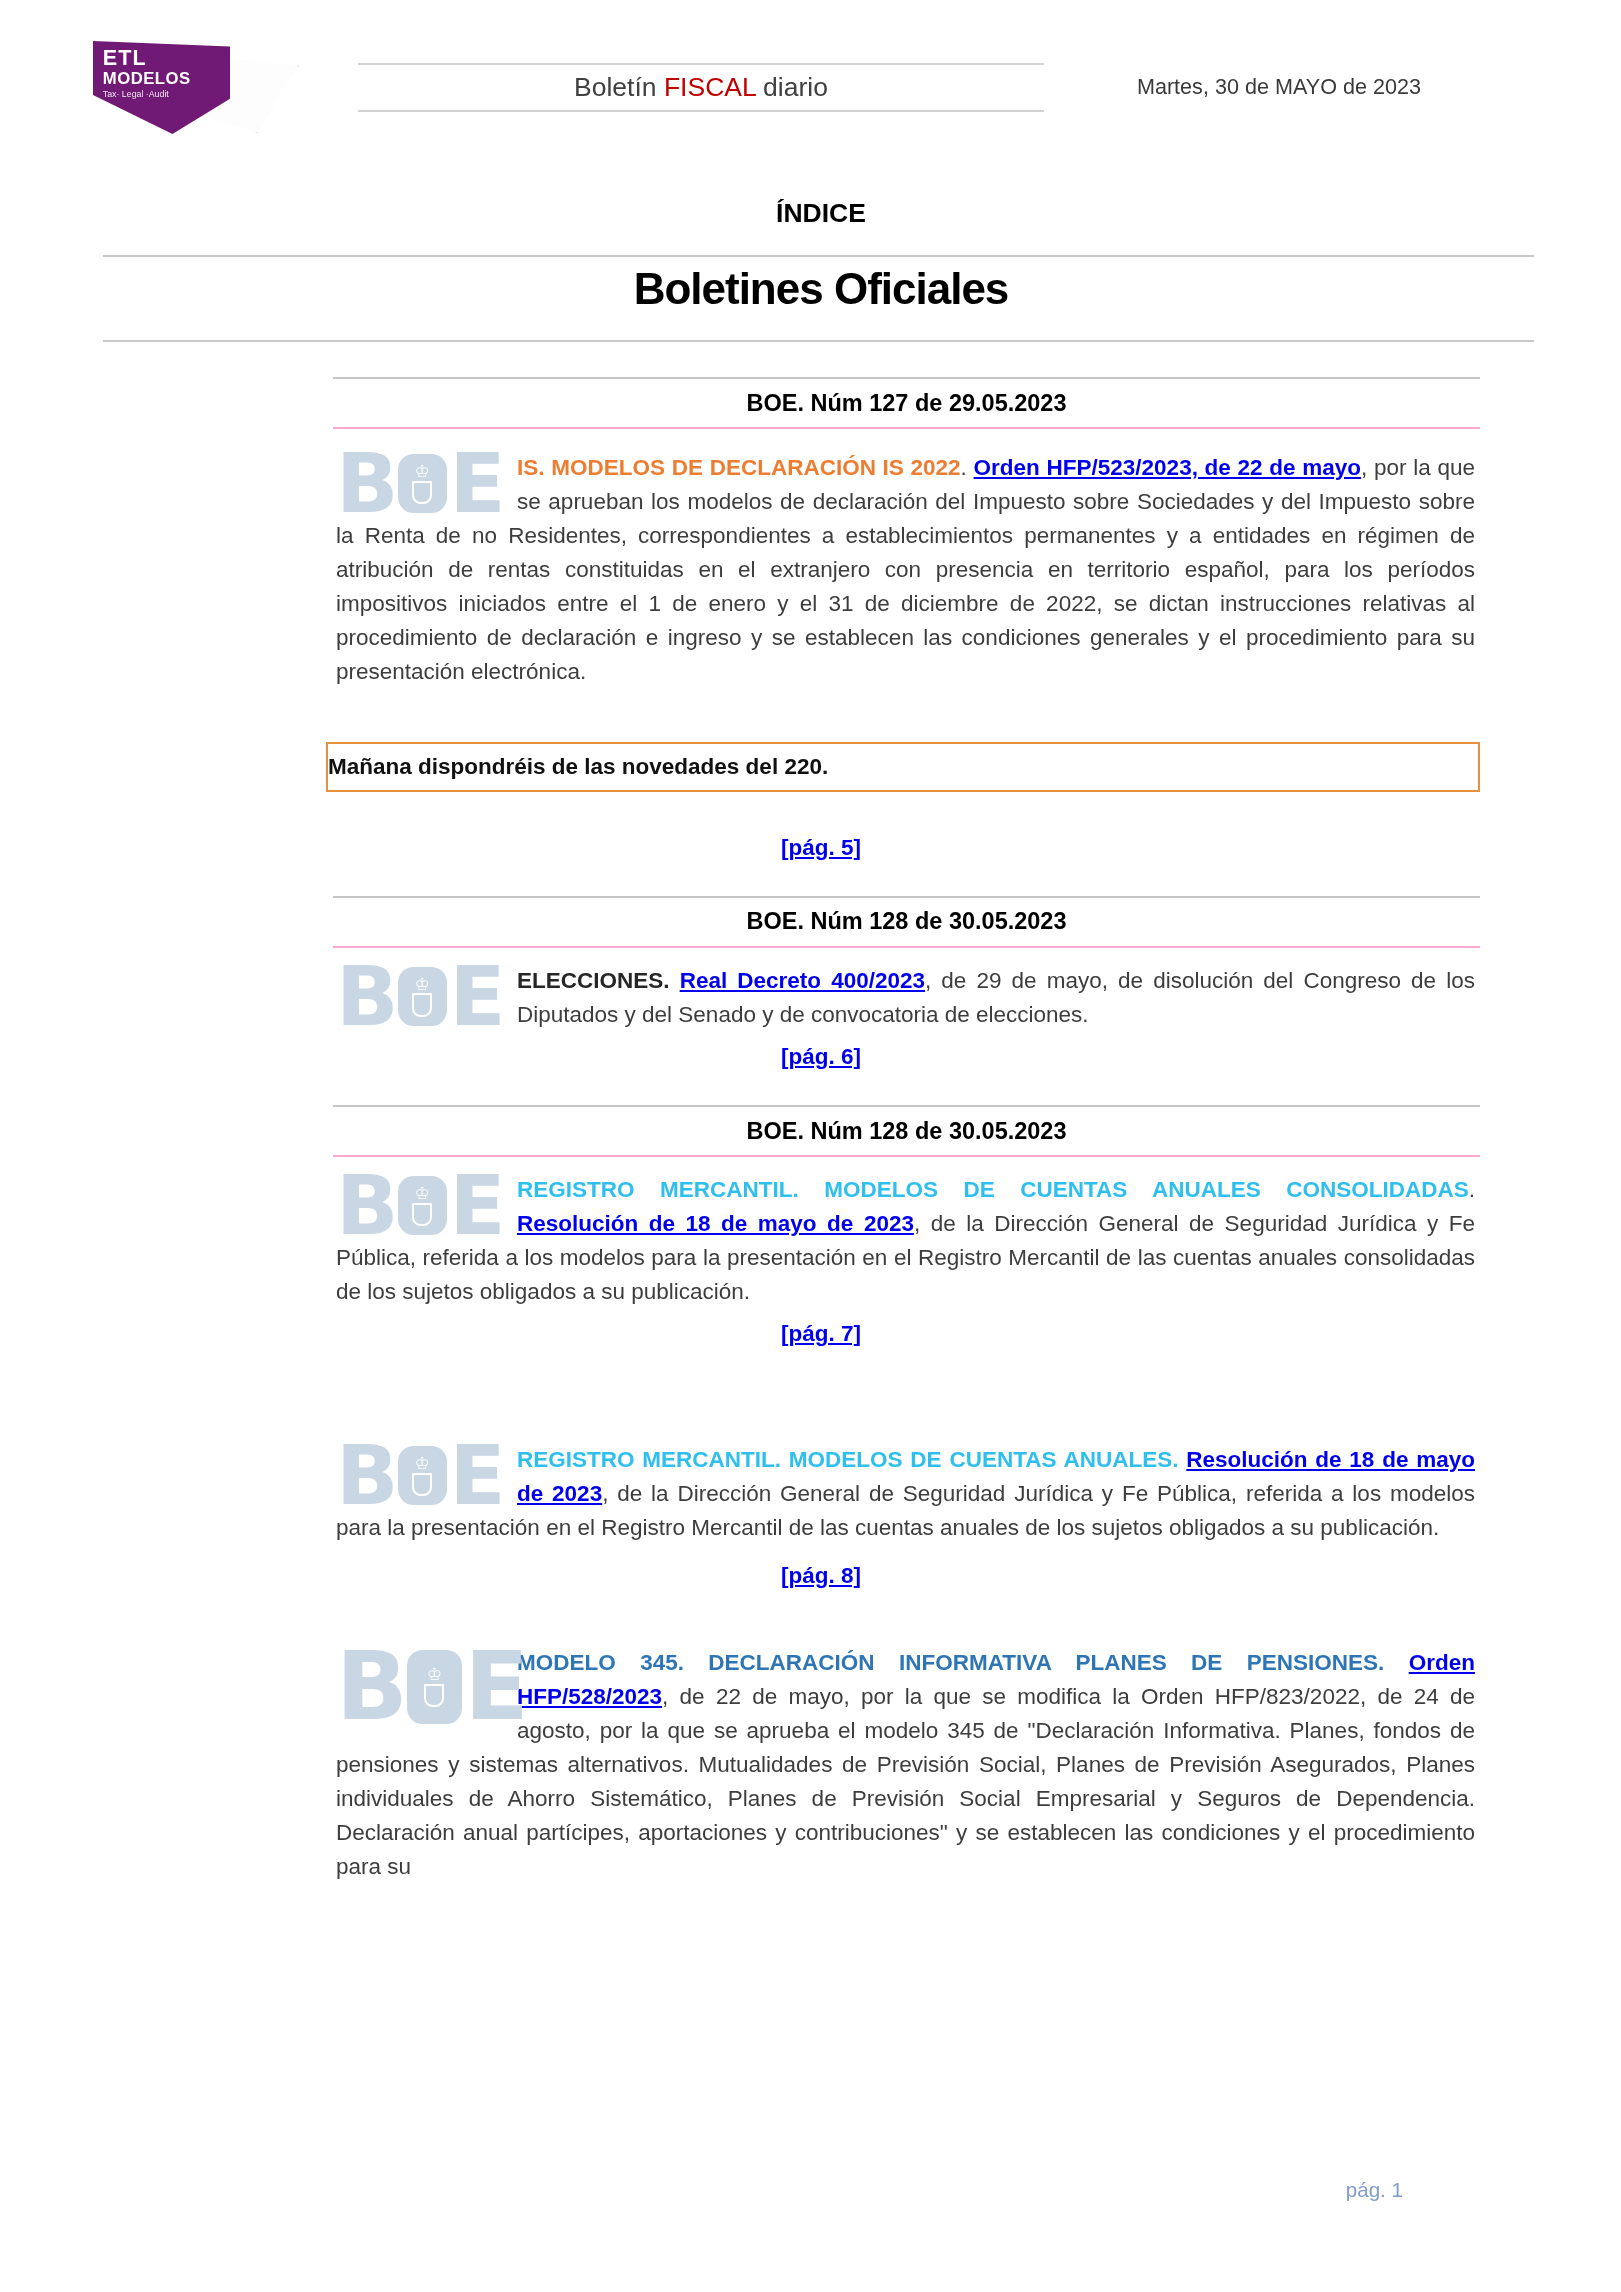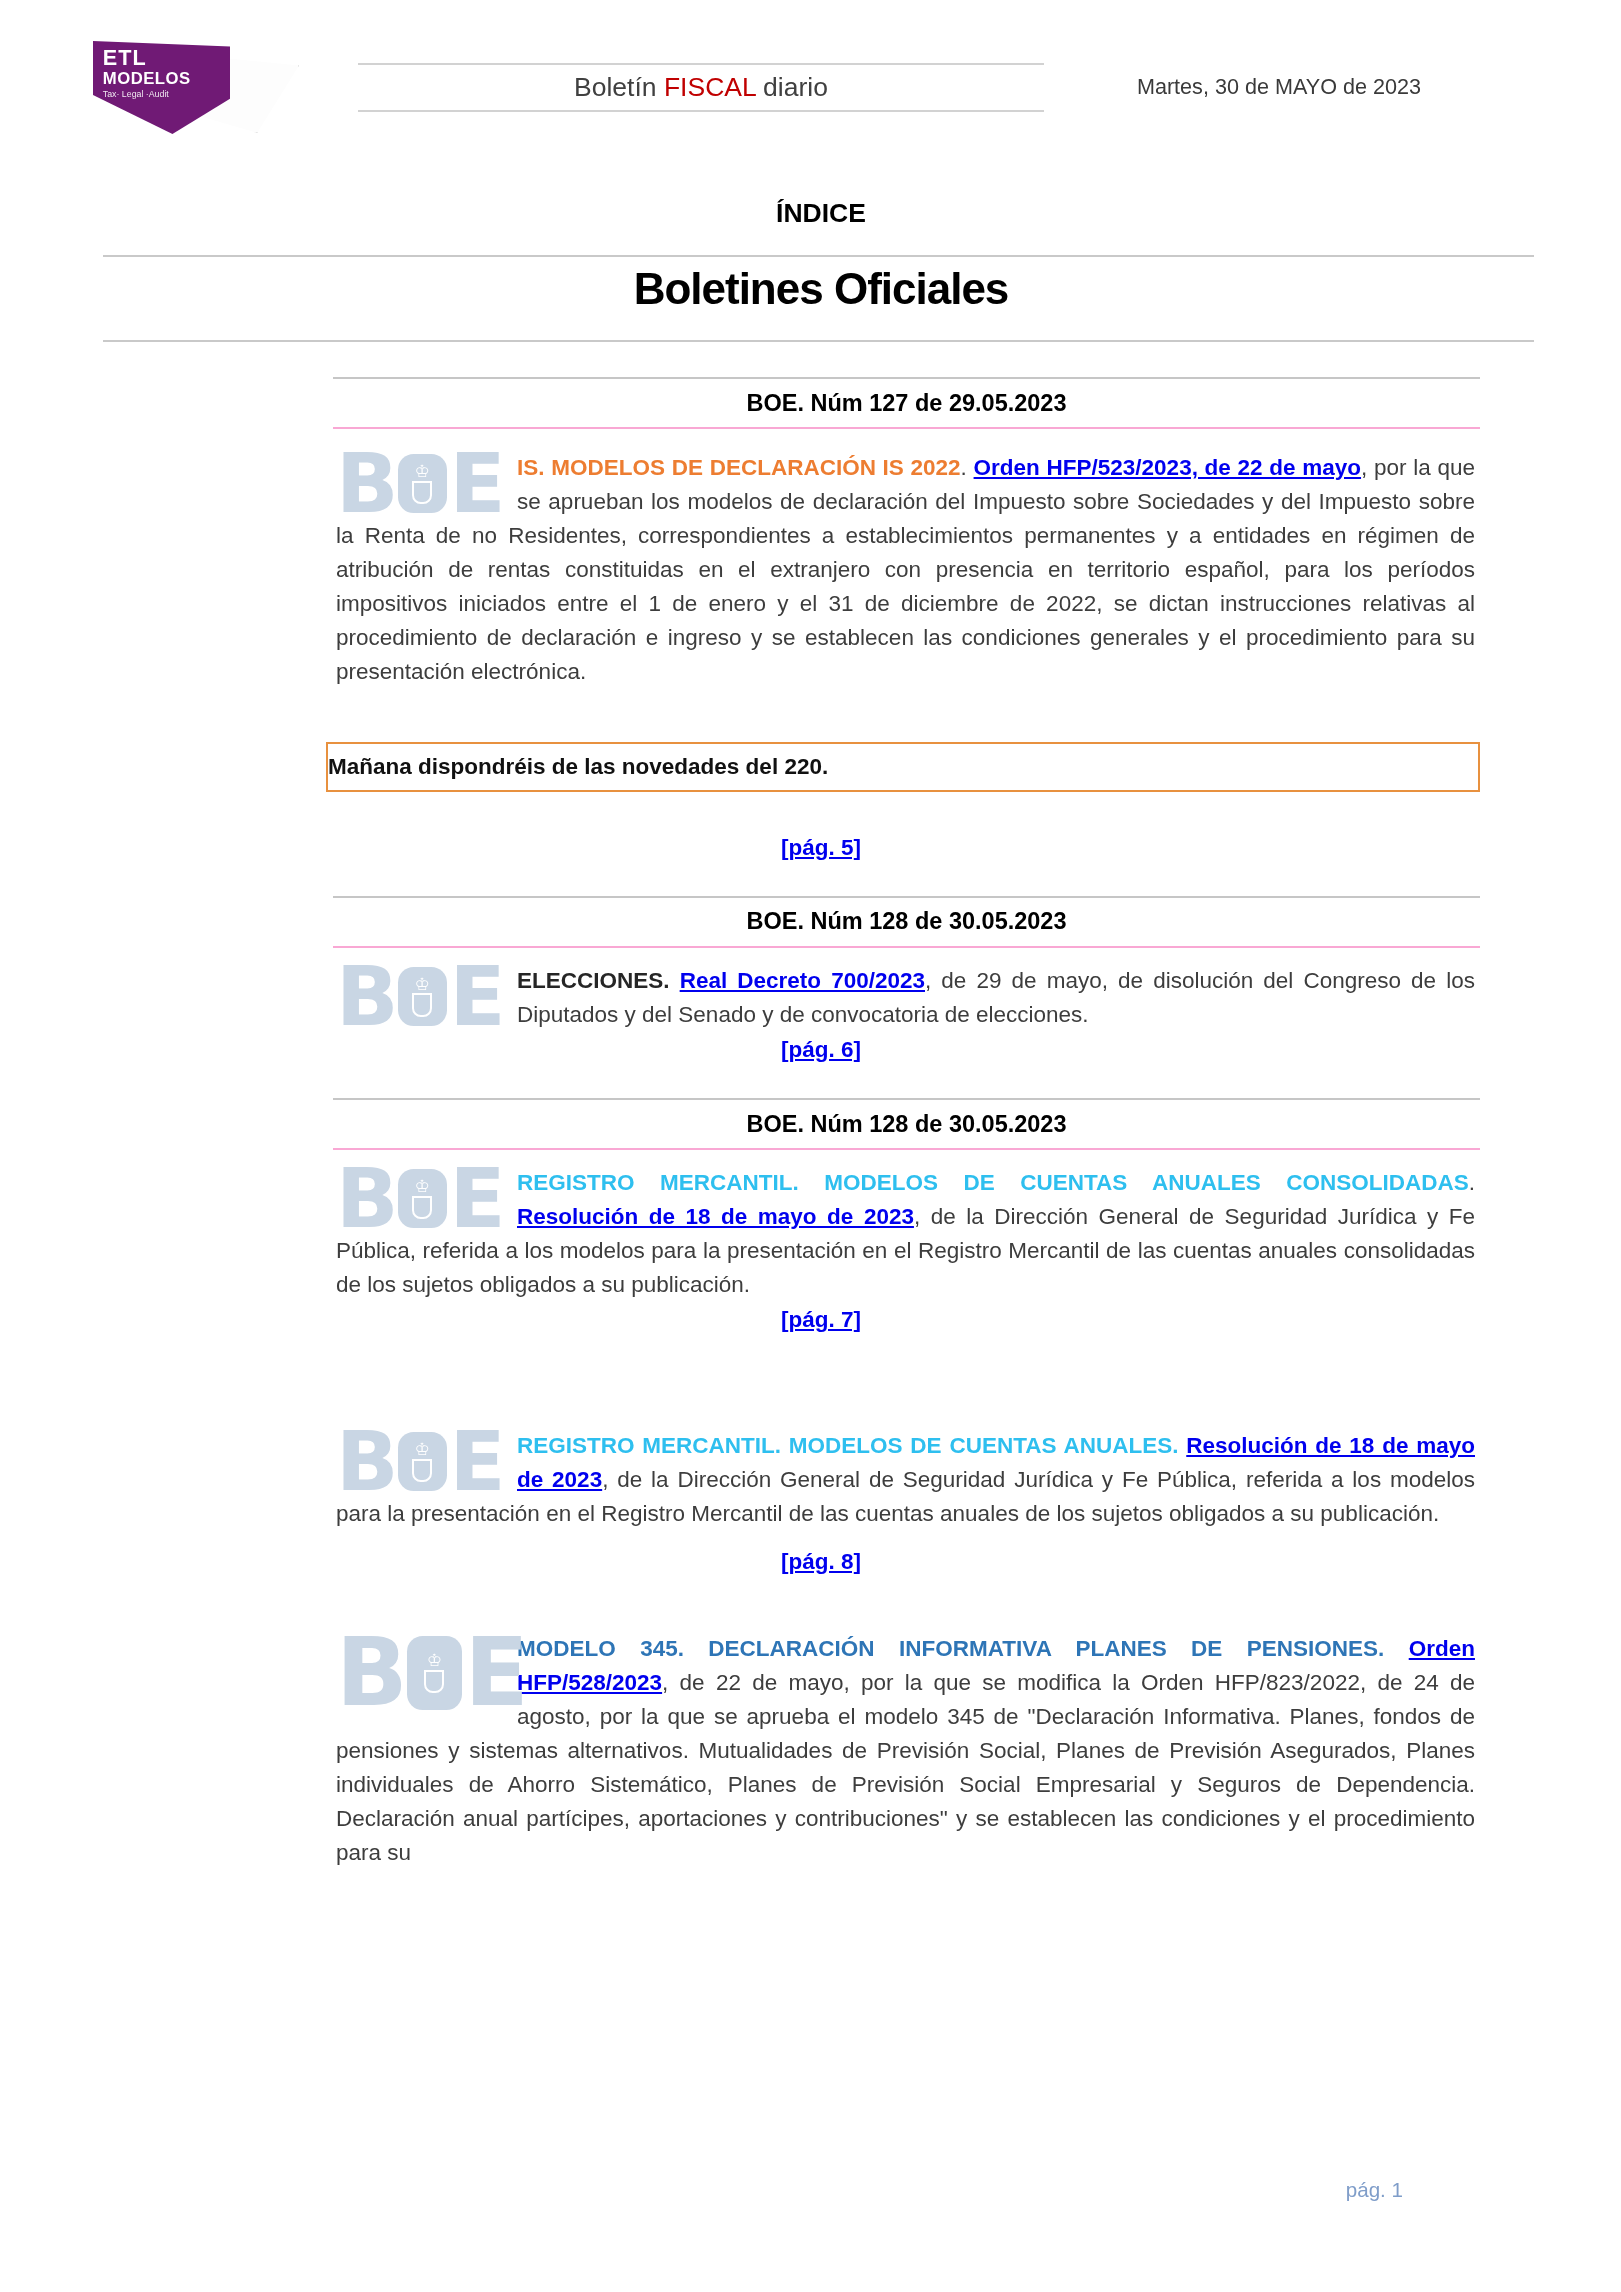--- a/index.html
+++ b/index.html
@@ -55,21 +55,21 @@
     border-radius:0 0 8.8px 8.8px;margin-top:1px;}
   .t-orange{color:#ed7d31;font-weight:bold;}
   .t-black{color:#262626;font-weight:bold;}
   .t-cyan{color:#2ebfef;font-weight:bold;}
   .t-blue{color:#2e75b6;font-weight:bold;}
   a.doc-link{color:#0000ee;font-weight:bold;text-decoration:underline;cursor:pointer;}
   
   .notice-box{margin:53px 141px 0 326px;border:2px solid #e8913f;
     text-align:left;padding:9.8px 0;font-size:22.5px;font-weight:bold;color:#111;}
   .page-link-row{text-align:center;margin:43px 141px 0 162px;font-size:22.5px;}
-  .page-link-row.close{margin-top:5px;}
+  .page-link-row.close{margin-top:12px;}
   a.page-link{color:#0000ee;font-weight:bold;text-decoration:underline;cursor:pointer;}
   .gap-lg{margin-top:96px;}
   .gap-md{margin-top:57px;}
   
   .footer-page{position:absolute;right:218px;top:2178px;
     font-size:20.6px;color:#7f9dc9;}
   .clearfix::after{content:"";display:table;clear:both;}
 </style>
 </head>
 <body>
@@ -120,21 +120,21 @@
     <div class="boe-float">
       <div class="boe-logo">
           <span>B</span>
           <span class="boe-o">
             <span class="boe-crown">♔</span>
             <span class="boe-shield"></span>
           </span>
           <span>E</span>
         </div>
     </div>
-    <span class="t-black">ELECCIONES.</span><span> </span><a class="doc-link">Real Decreto 700/2023</a><span>, de 29 de mayo, de disolución del Congreso de los Diputados y del Senado y de convocatoria de elecciones.</span>
+    <span class="t-black">ELECCIONES.</span><span> </span><a class="doc-link">Real Decreto 400/2023</a><span>, de 29 de mayo, de disolución del Congreso de los Diputados y del Senado y de convocatoria de elecciones.</span>
   </div>
 
   <div class="page-link-row close"><a class="page-link">[pág. 6]</a></div>
 
   <div class="section-head">BOE.  Núm 128 de 30.05.2023</div>
 
   <div class="entry clearfix" style="margin-top:15.7px;">
     <div class="boe-float">
       <div class="boe-logo">
           <span>B</span>

